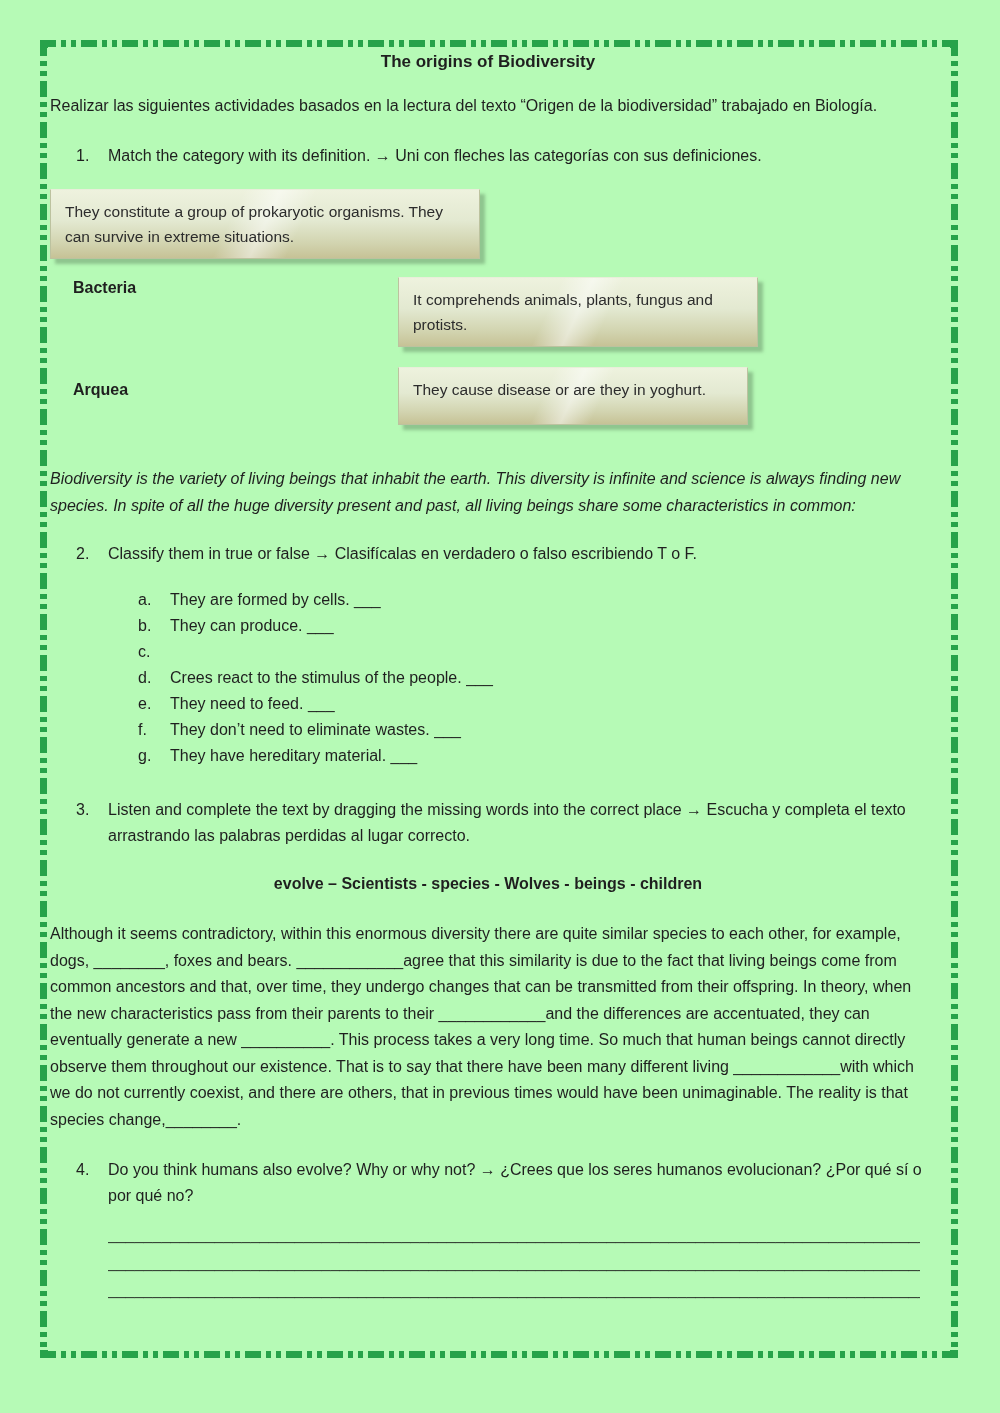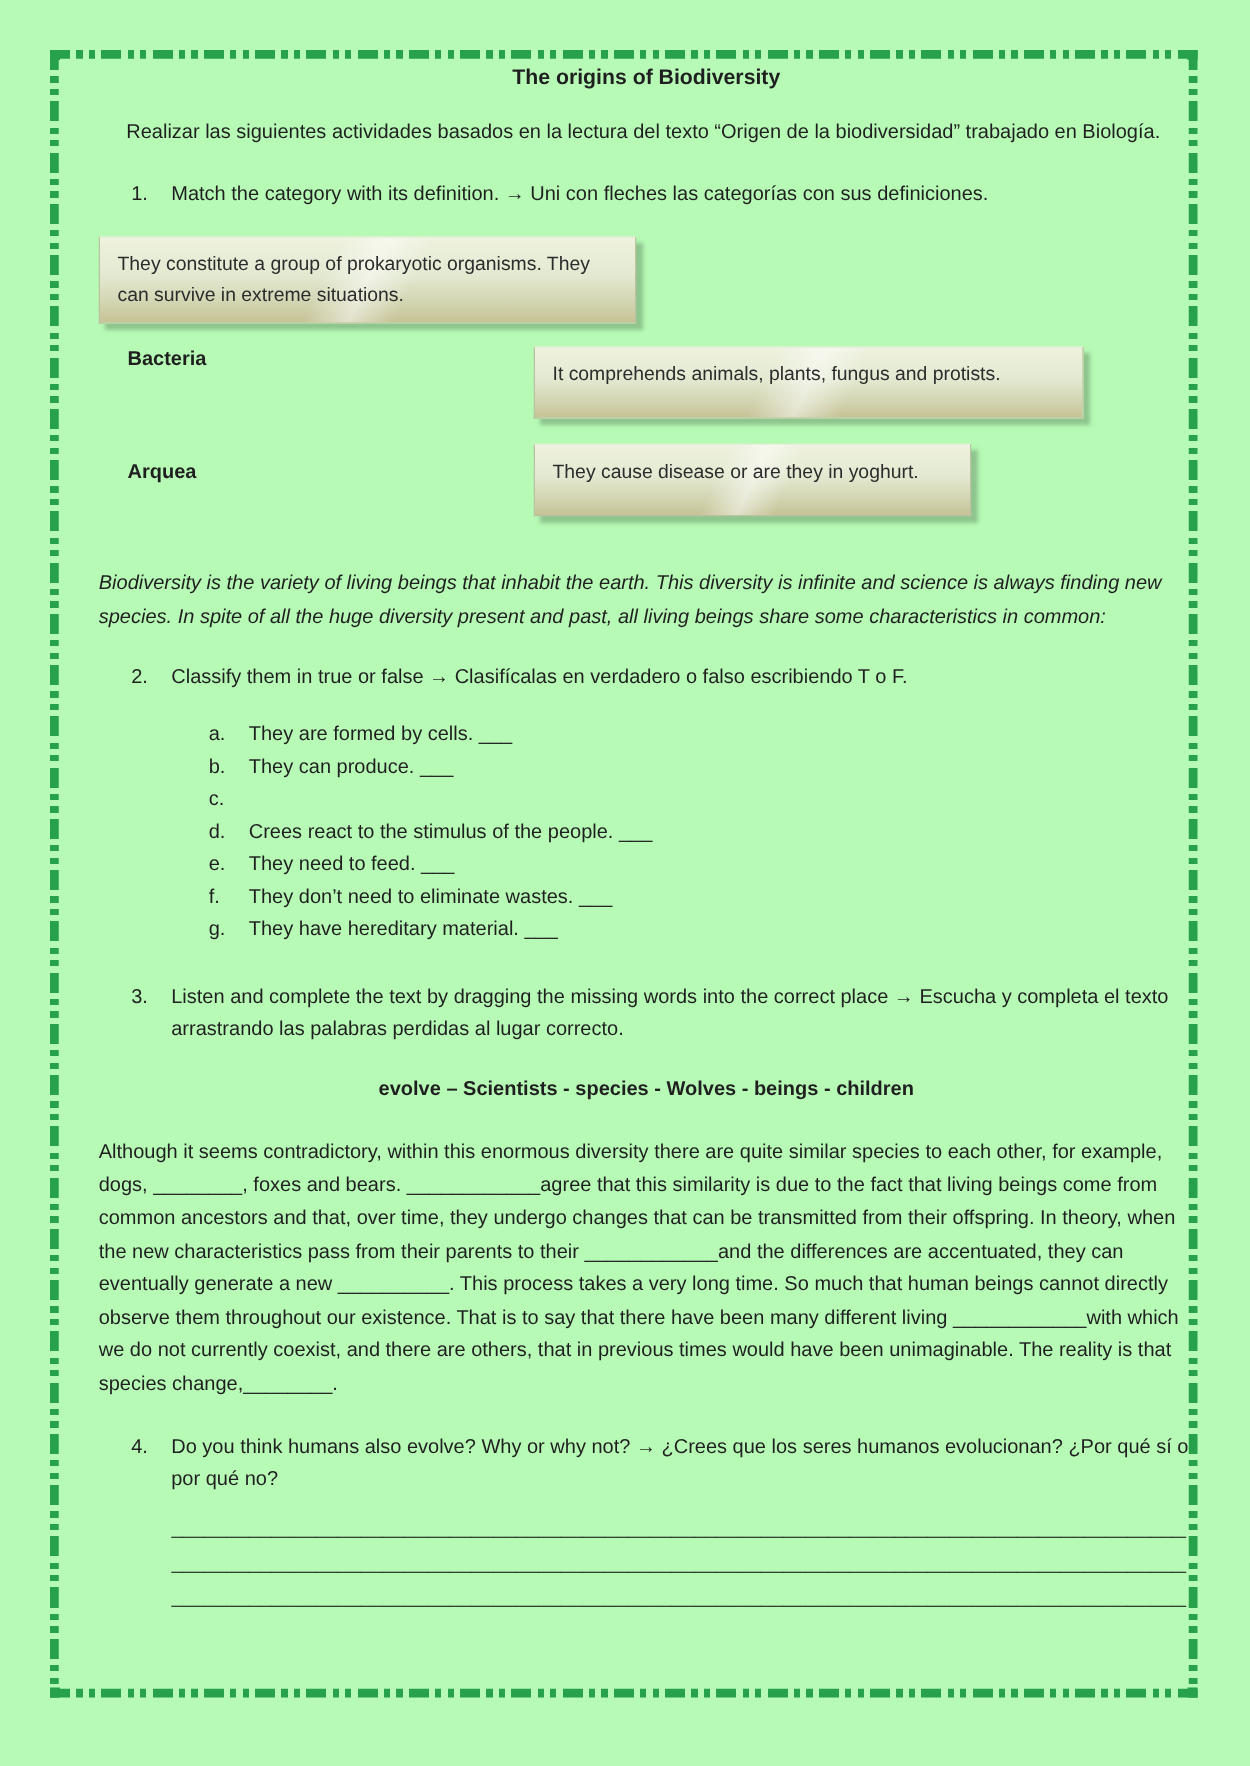--- a/index.html
+++ b/index.html
@@ -26,23 +26,23 @@
       #27a24a 21px 26px, transparent 26px 31px,
       #27a24a 31px 36px, transparent 36px 41px);
   }
   .edge.top { top:0; } .edge.bottom { bottom:0; }
   .edge.left { left:0; } .edge.right { right:0; }
   .corner { position:absolute; width:8px; height:8px; background:#27a24a; }
   .corner.tl { left:0; top:0; } .corner.tr { right:0; top:0; }
   .corner.bl { left:0; bottom:0; } .corner.br { right:0; bottom:0; }
 
   
-  .content { position:absolute; left:79px; top:46px; width:876px; font-size:16px; }
+  .content { position:absolute; left:50px; top:46px; width:876px; font-size:16px; }
   .title { text-align:center; font-weight:700; font-size:17px; margin-top:6px; }
-  .intro { margin-top:20px; line-height:27px;margin-left:22px; }
+  .intro { margin-top:20px; line-height:27px; }
 
   .task-head { display:flex; line-height:26px; }
   .task-num { flex:none; width:32px; margin-left:26px; }
   .task-text { flex:1; }
   #task1-head { margin-top:24px; }
   #task2-head { margin-top:22px; }
   #task3-head { margin-top:28px; }
   #task4-head { margin-top:24px; }
 
   
@@ -54,21 +54,21 @@
   .match-row.r3 .match-cat { padding-top:14px; }
   .def-box {
     padding:9px 14px; line-height:25px; font-size:15.5px; color:#2c2c2c;
     background:
       linear-gradient(115deg, rgba(255,255,255,0) 42%, rgba(255,255,255,0.5) 50%, rgba(255,255,255,0) 58%),
       linear-gradient(to bottom, #eef2de 0%, #e3e9d1 45%, #d2d4b0 78%, #c6c296 100%);
     border:1px solid #bcc29f; border-top-color:#e9eeda;
     box-shadow:5px 5px 3px rgba(104,146,104,0.5);
   }
   .def-box.b1 { width:430px; min-height:70px; }
-  .def-box.b2 { width:440px; min-height:58px; }
+  .def-box.b2 { width:360px; min-height:58px; }
   .def-box.b3 { width:350px; min-height:58px; }
 
   .reading { font-style:italic; margin-top:40px; line-height:27px; }
 
   .tf-list { margin-top:20px; list-style:none; }
   .tf-item { display:flex; line-height:26px; }
   .tf-letter { flex:none; width:32px; margin-left:88px; }
 
   .word-bank { text-align:center; font-weight:700; margin-top:22px; line-height:26px; }
   .cloze { margin-top:24px; line-height:26.5px; }

